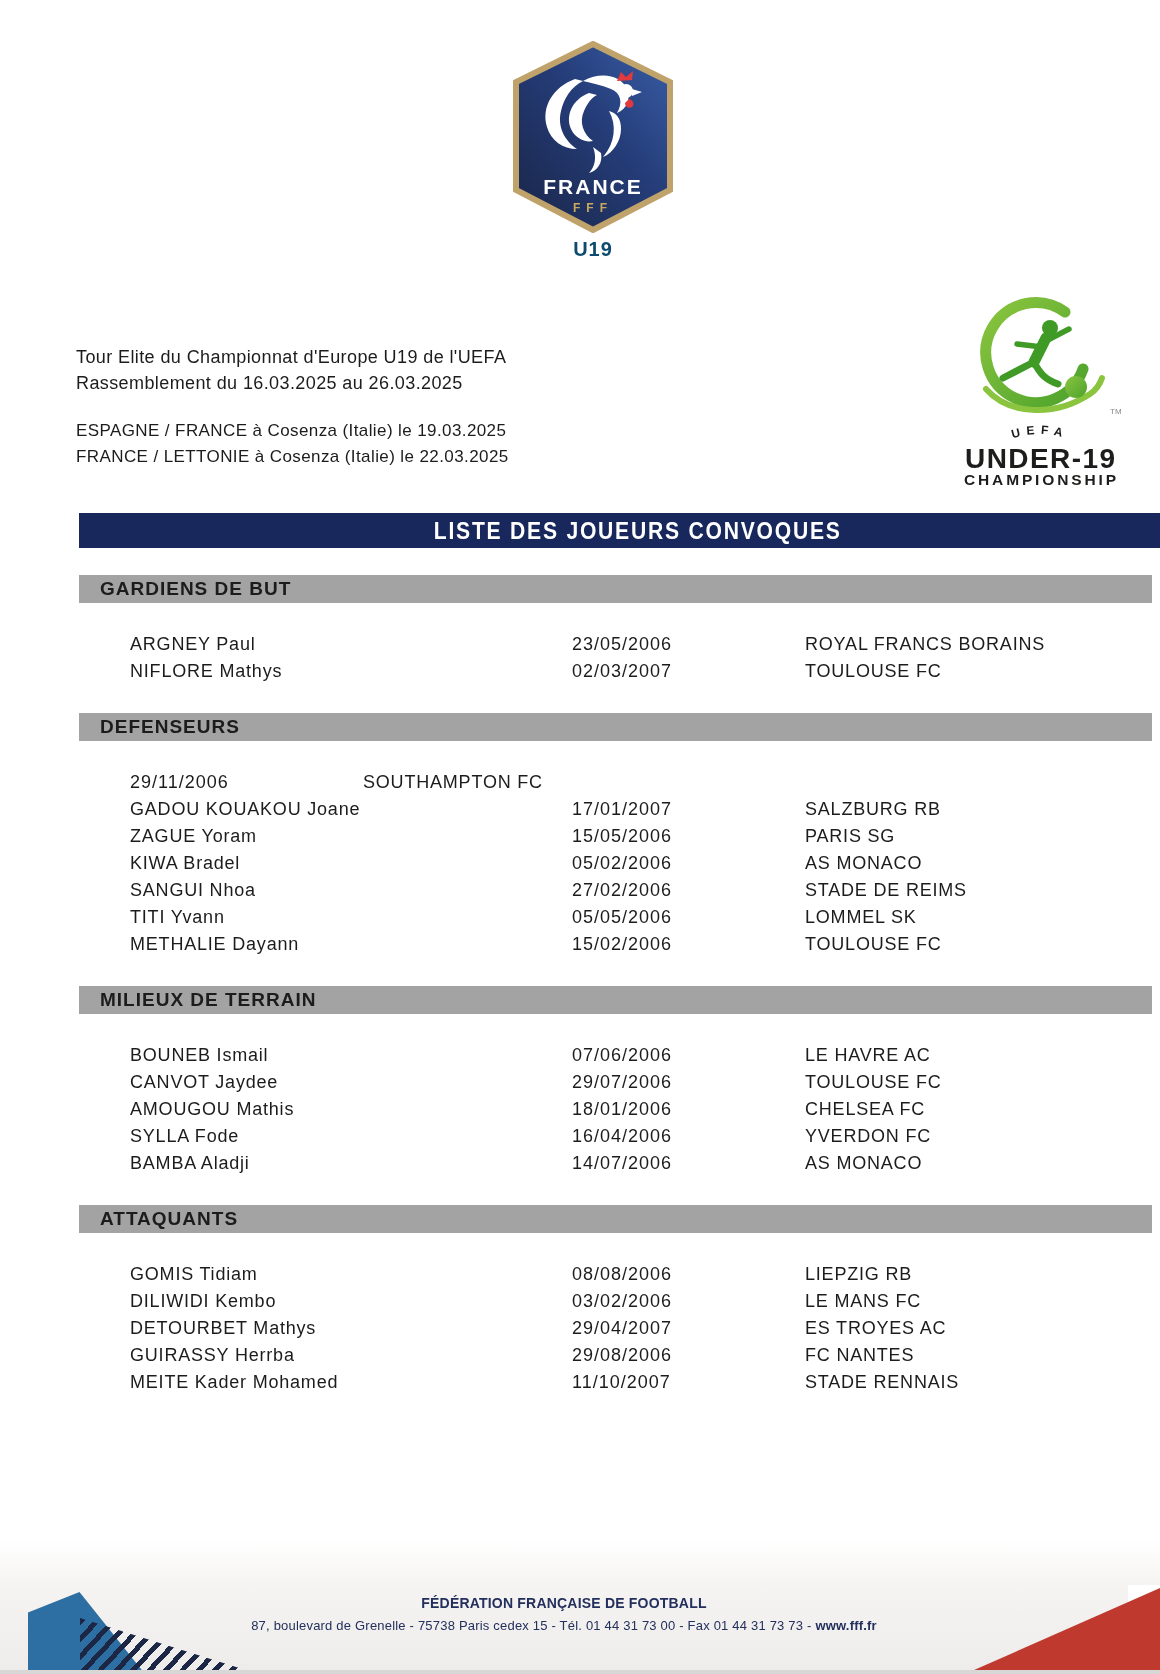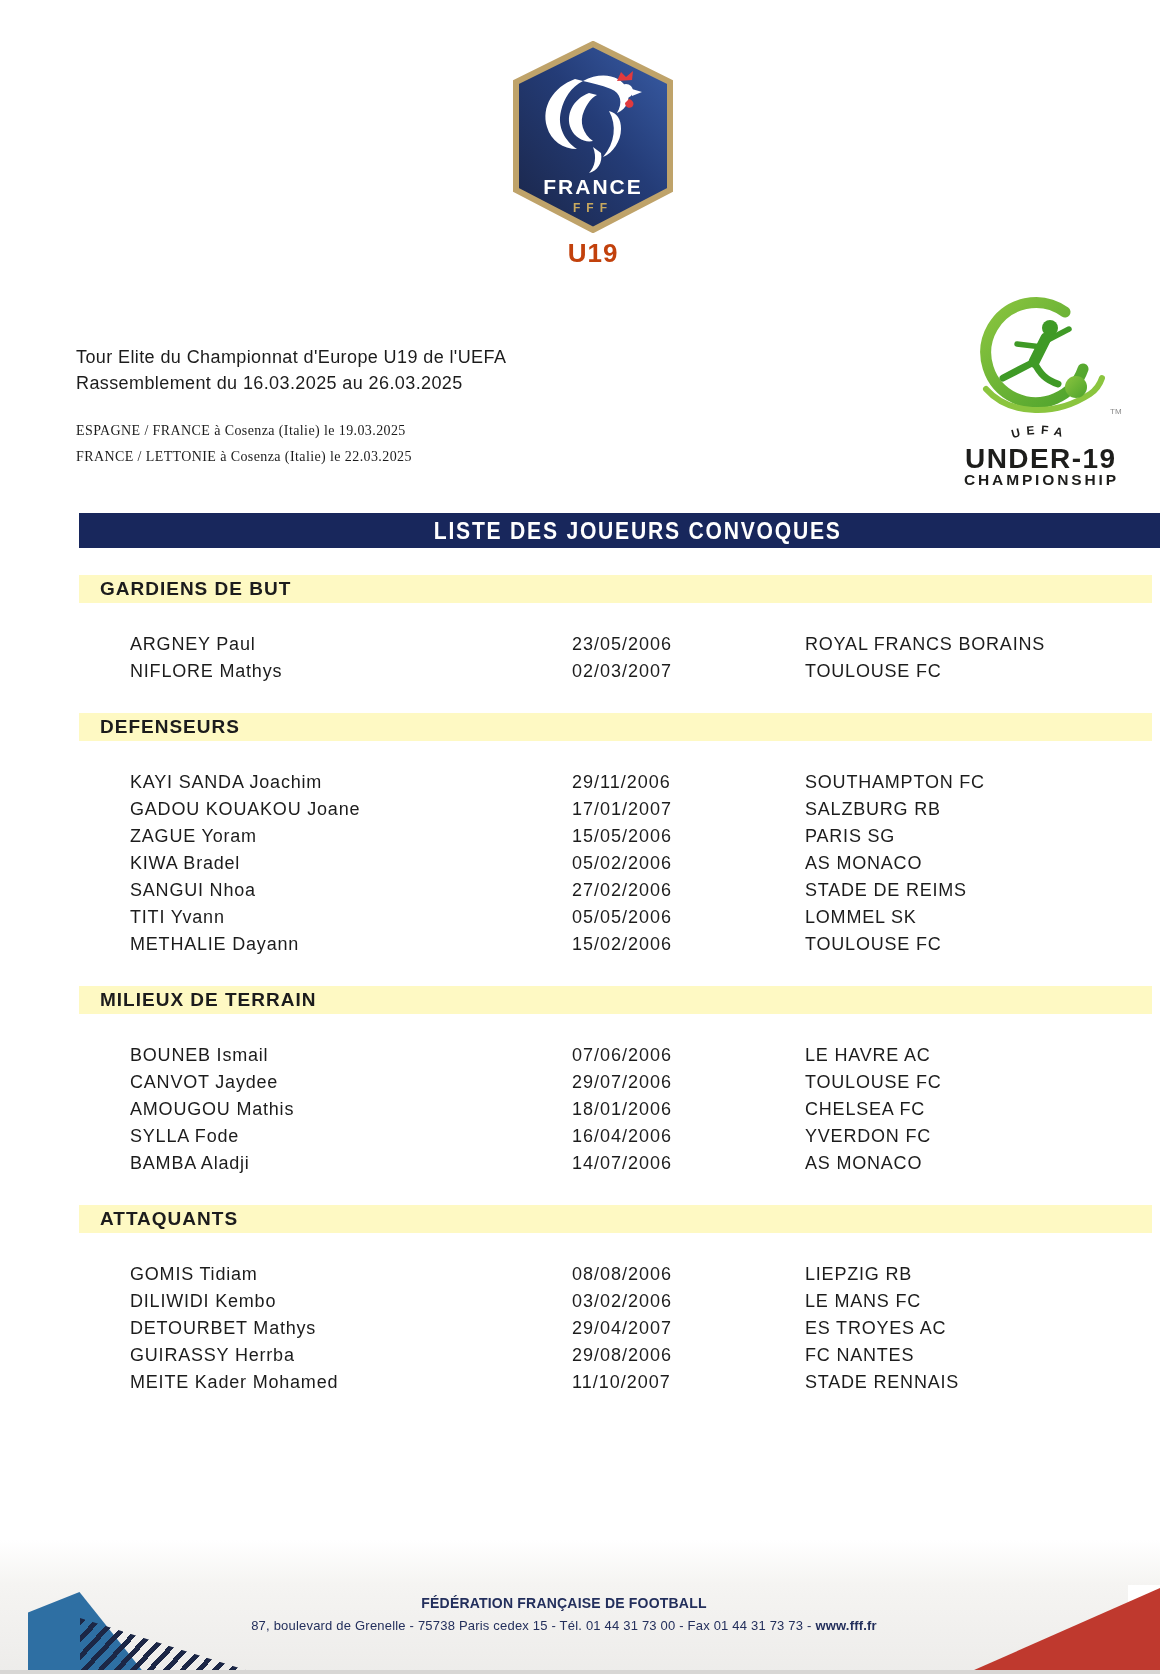--- a/index.html
+++ b/index.html
@@ -5,41 +5,41 @@
   html,body{margin:0;padding:0;background:#ffffff;}
   .page{
     position:relative;width:1160px;height:1674px;margin:0 auto;
     background:#ffffff;overflow:hidden;
     font-family:"Liberation Sans", sans-serif;color:#1c1c1c;
   }
   
   .crest{position:absolute;left:513px;top:41px;width:160px;height:192px;}
   .u19{
     position:absolute;left:513px;top:238px;width:160px;text-align:center;
-    font-size:26px;font-weight:bold;color:#c2410c;letter-spacing:1px;
+    font-size:20px;font-weight:bold;color:#0c4a6e;letter-spacing:1px;
   }
   
   .intro{position:absolute;left:76px;top:344px;font-size:18px;line-height:26px;letter-spacing:.4px;}
-  .matches{position:absolute;left:76px;top:418px;font-size:14px;line-height:26px;letter-spacing:.4px;font-family:Liberation Serif, serif;}
+  .matches{position:absolute;left:76px;top:418px;font-size:17px;line-height:26px;letter-spacing:.4px;}
   
   .uefa{position:absolute;left:938px;top:294px;width:204px;height:198px;}
   
   .banner{
     position:absolute;left:79px;top:513px;width:1073px;height:35px;
     background:#18275c;color:#ffffff;text-align:center;line-height:35px;padding-left:22px;
   }
   .banner span{
     display:inline-block;font-size:24px;font-weight:bold;letter-spacing:2px;
     transform:scaleX(.88);transform-origin:center;white-space:nowrap;
   }
   
   .roster{position:absolute;left:79px;top:575px;width:1073px;}
   .roster-section{margin-bottom:28px;}
   .section-band{
-    height:28px;line-height:28px;background:#fef9c3;padding-left:21px;
+    height:28px;line-height:28px;background:#a3a3a3;padding-left:21px;
     font-size:19px;font-weight:bold;letter-spacing:1px;
   }
   .rows{margin-top:28px;}
   .player-row{display:flex;height:27px;line-height:27px;padding-left:51px;font-size:18px;}
   .player-row .name{flex:0 0 442px;letter-spacing:.8px;white-space:nowrap;}
   .player-row .dob{flex:0 0 233px;letter-spacing:1px;}
   .player-row .club{flex:1 1 auto;letter-spacing:.8px;white-space:nowrap;}
   
   .footer-fade{position:absolute;left:0;top:1540px;width:1160px;height:45px;
     background:linear-gradient(#ffffff,#f5f4f2);}
@@ -156,21 +156,20 @@
   </div>
 </div>
   </section>
 
   <section class="roster-section">
     <div class="section-band">
       <span class="section-title">DEFENSEURS</span>
     </div>
     <div class="rows">
   <div class="player-row">
-    <span class="col name">KAYI SANDA Joachim</span>
     <span class="col dob">29/11/2006</span>
     <span class="col club">SOUTHAMPTON FC</span>
   </div>
 
   <div class="player-row">
     <span class="col name">GADOU KOUAKOU Joane</span>
     <span class="col dob">17/01/2007</span>
     <span class="col club">SALZBURG RB</span>
   </div>
 

